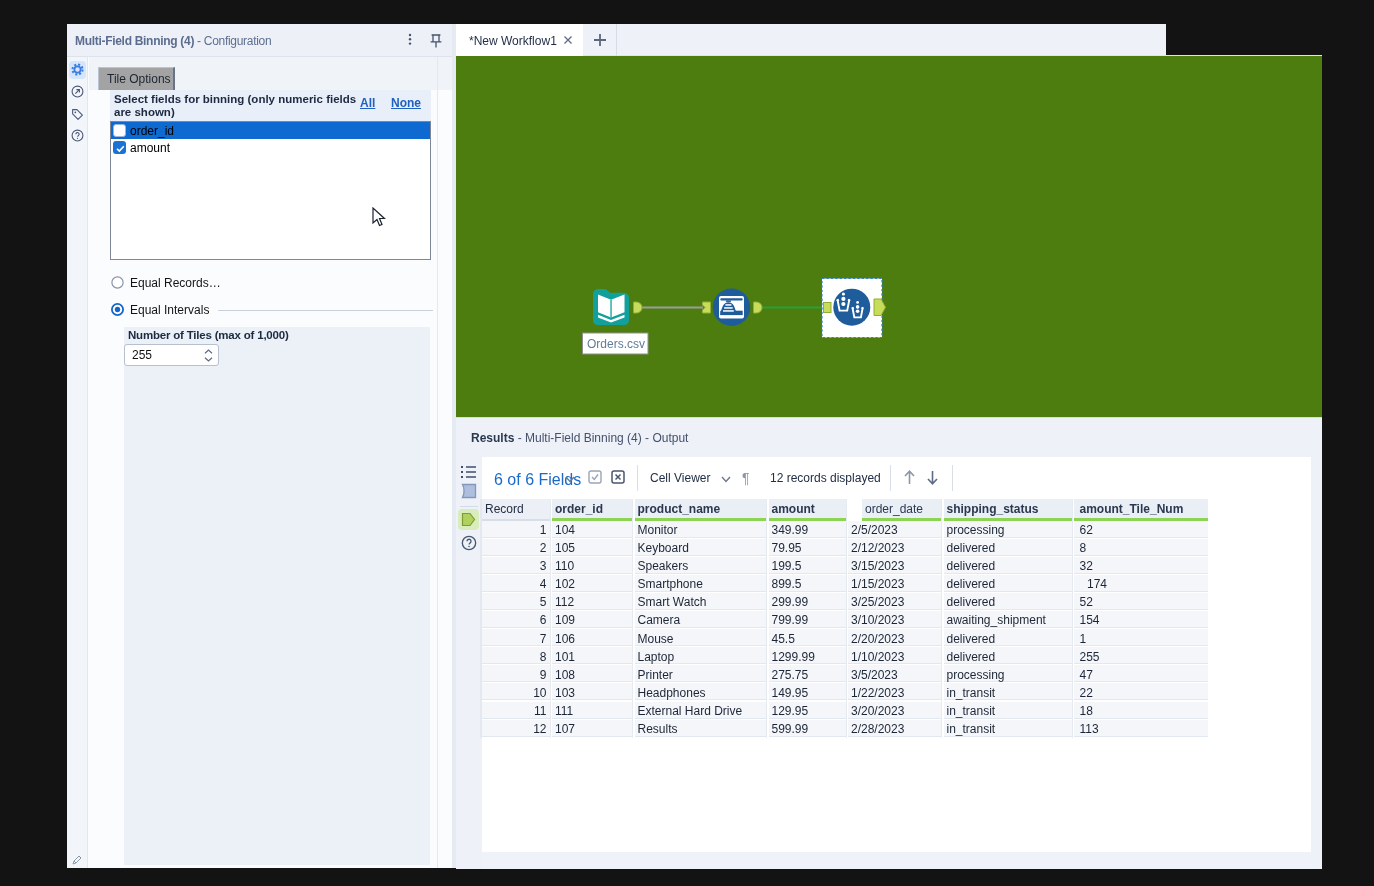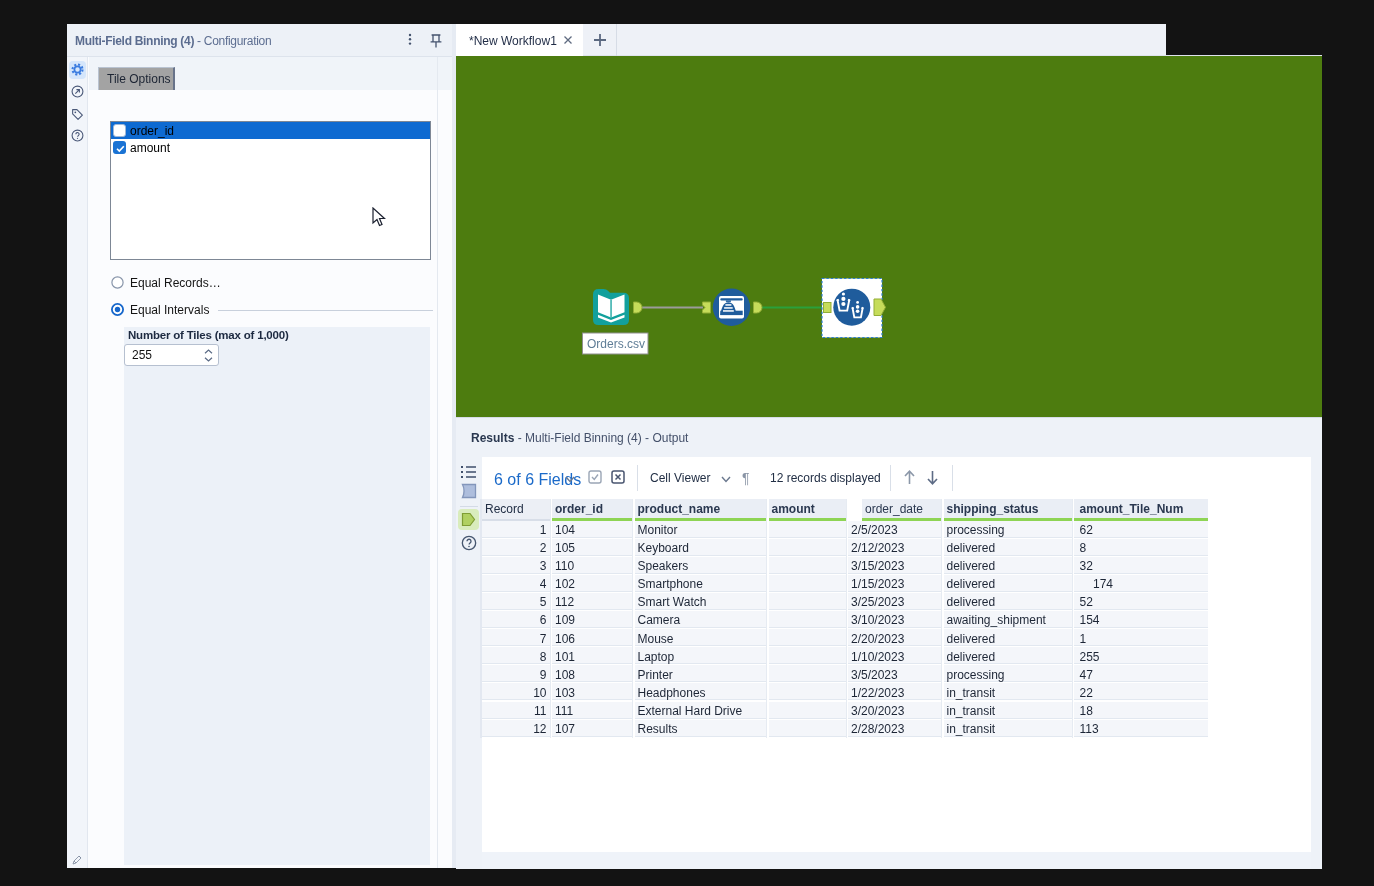--- a/index.html
+++ b/index.html
@@ -95,20 +95,25 @@
       </svg>
 
       <svg class="abs" style="left:4px;top:797px" width="12" height="12" viewBox="0 0 24 24">
         <path d="M4 20 L6 14 L16 4 L20 8 L10 18 Z M6 14 L10 18 M16 4 L20 8" stroke="#7a869a" stroke-width="1.6" fill="none"></path>
       </svg>
     </div>
     <div id="cfg-tabstrip" class="abs">
       <div class="tab abs">Tile Options</div>
     </div>
     <div id="cfg-body" class="abs">
+      <div id="fieldhead" class="abs">
+        <div id="fieldlbl" class="abs">Select fields for binning (only numeric fields<br>are shown)</div>
+        <a class="link abs" style="left:250px;top:6px">All</a>
+        <a class="link abs" style="left:281px;top:6px">None</a>
+      </div>
       <div id="listbox" class="abs">
         <div class="lrow sel">
             <span class="cb un"></span>
             <span class="ltext">order_id</span>
           </div>
         <div class="lrow">
             <span class="cb ch"></span>
             <svg class="abs" style="left:4px;top:4px" width="11" height="11" viewBox="0 0 11 11">
               <path d="M2 5.8 L4.3 8.1 L8.8 3.2" stroke="#fff" stroke-width="1.6" fill="none"></path>
             </svg>
@@ -335,20 +340,34 @@
           <div>Smartphone</div>
           <div>Smart Watch</div>
           <div>Camera</div>
           <div>Mouse</div>
           <div>Laptop</div>
           <div>Printer</div>
           <div>Headphones</div>
           <div>External Hard Drive</div>
           <div>Results</div>
       </div>
+      <div class="col" style="left:286.5px;width:77px">
+        <div>349.99</div>
+          <div>79.95</div>
+          <div>199.5</div>
+          <div>899.5</div>
+          <div>299.99</div>
+          <div>799.99</div>
+          <div>45.5</div>
+          <div>1299.99</div>
+          <div>275.75</div>
+          <div>149.95</div>
+          <div>129.95</div>
+          <div>599.99</div>
+      </div>
       <div class="col" style="left:366px;width:93px">
         <div>2/5/2023</div>
           <div>2/12/2023</div>
           <div>3/15/2023</div>
           <div>1/15/2023</div>
           <div>3/25/2023</div>
           <div>3/10/2023</div>
           <div>2/20/2023</div>
           <div>1/10/2023</div>
           <div>3/5/2023</div>
@@ -367,21 +386,21 @@
           <div>delivered</div>
           <div>processing</div>
           <div>in_transit</div>
           <div>in_transit</div>
           <div>in_transit</div>
       </div>
       <div class="col" style="left:592px;width:134px;padding-left:0">
         <div style="padding-left:5.5px">62</div>
           <div style="padding-left:5.5px">8</div>
           <div style="padding-left:5.5px">32</div>
-          <div style="padding-left:19px">174</div>
+          <div style="padding-left:13px">174</div>
           <div style="padding-left:5.5px">52</div>
           <div style="padding-left:5.5px">154</div>
           <div style="padding-left:5.5px">1</div>
           <div style="padding-left:5.5px">255</div>
           <div style="padding-left:5.5px">47</div>
           <div style="padding-left:5.5px">22</div>
           <div style="padding-left:5.5px">18</div>
           <div style="padding-left:5.5px">113</div>
       </div>
 

